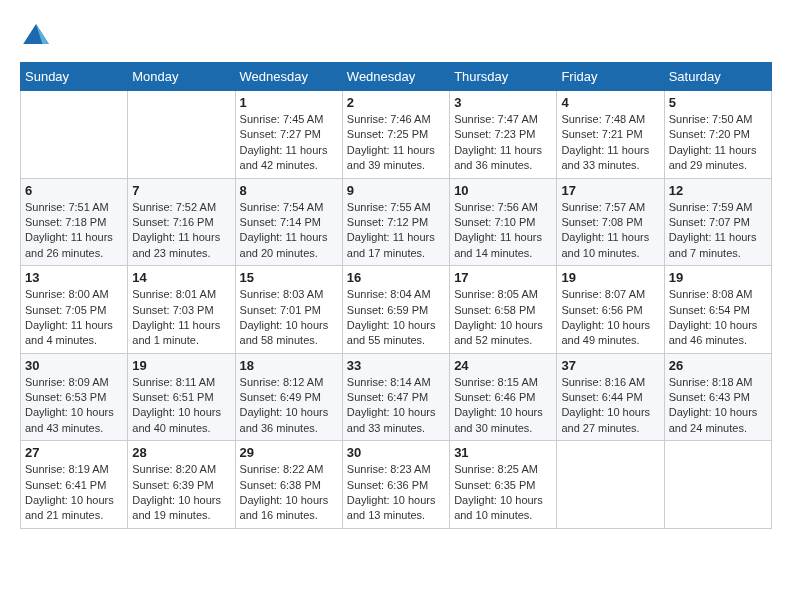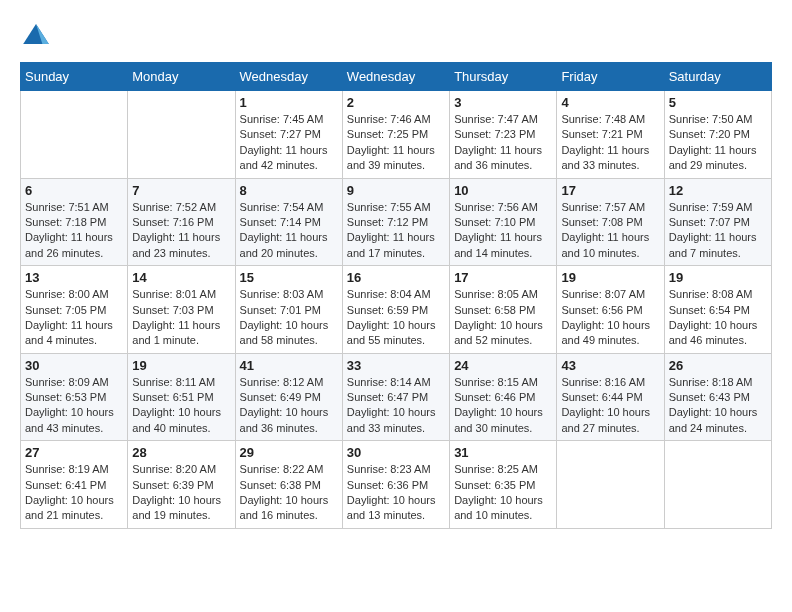--- a/index.html
+++ b/index.html
@@ -213,33 +213,33 @@
       <tr>
         <td>
           <span class="day-num">30</span>
           <div class="day-info">Sunrise: 8:09 AM<br>Sunset: 6:53 PM<br>Daylight: 10 hours and 43 minutes.</div>
         </td>
         <td>
           <span class="day-num">19</span>
           <div class="day-info">Sunrise: 8:11 AM<br>Sunset: 6:51 PM<br>Daylight: 10 hours and 40 minutes.</div>
         </td>
         <td>
-          <span class="day-num">41</span>
+          <span class="day-num">18</span>
           <div class="day-info">Sunrise: 8:12 AM<br>Sunset: 6:49 PM<br>Daylight: 10 hours and 36 minutes.</div>
         </td>
         <td>
           <span class="day-num">33</span>
           <div class="day-info">Sunrise: 8:14 AM<br>Sunset: 6:47 PM<br>Daylight: 10 hours and 33 minutes.</div>
         </td>
         <td>
           <span class="day-num">24</span>
           <div class="day-info">Sunrise: 8:15 AM<br>Sunset: 6:46 PM<br>Daylight: 10 hours and 30 minutes.</div>
         </td>
         <td>
-          <span class="day-num">43</span>
+          <span class="day-num">37</span>
           <div class="day-info">Sunrise: 8:16 AM<br>Sunset: 6:44 PM<br>Daylight: 10 hours and 27 minutes.</div>
         </td>
         <td>
           <span class="day-num">26</span>
           <div class="day-info">Sunrise: 8:18 AM<br>Sunset: 6:43 PM<br>Daylight: 10 hours and 24 minutes.</div>
         </td>
       </tr>
       <tr>
         <td>
           <span class="day-num">27</span>

